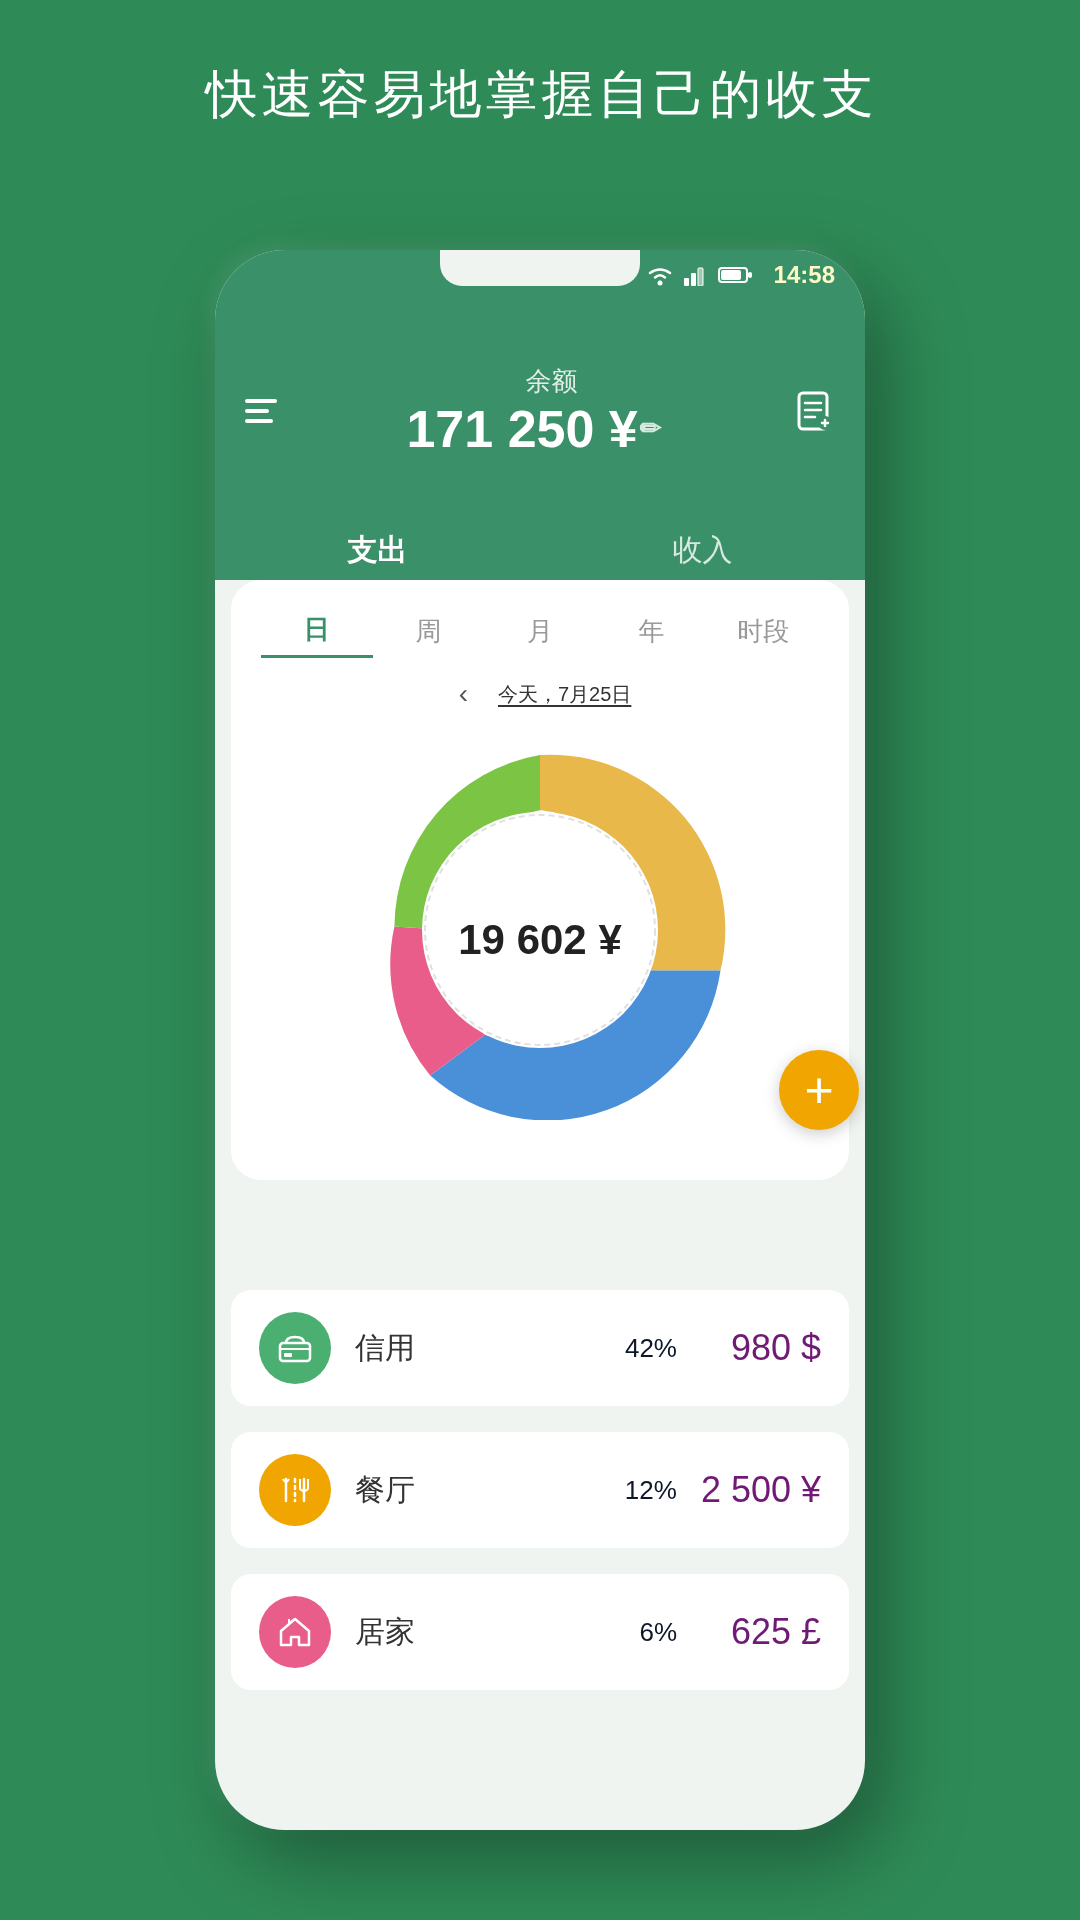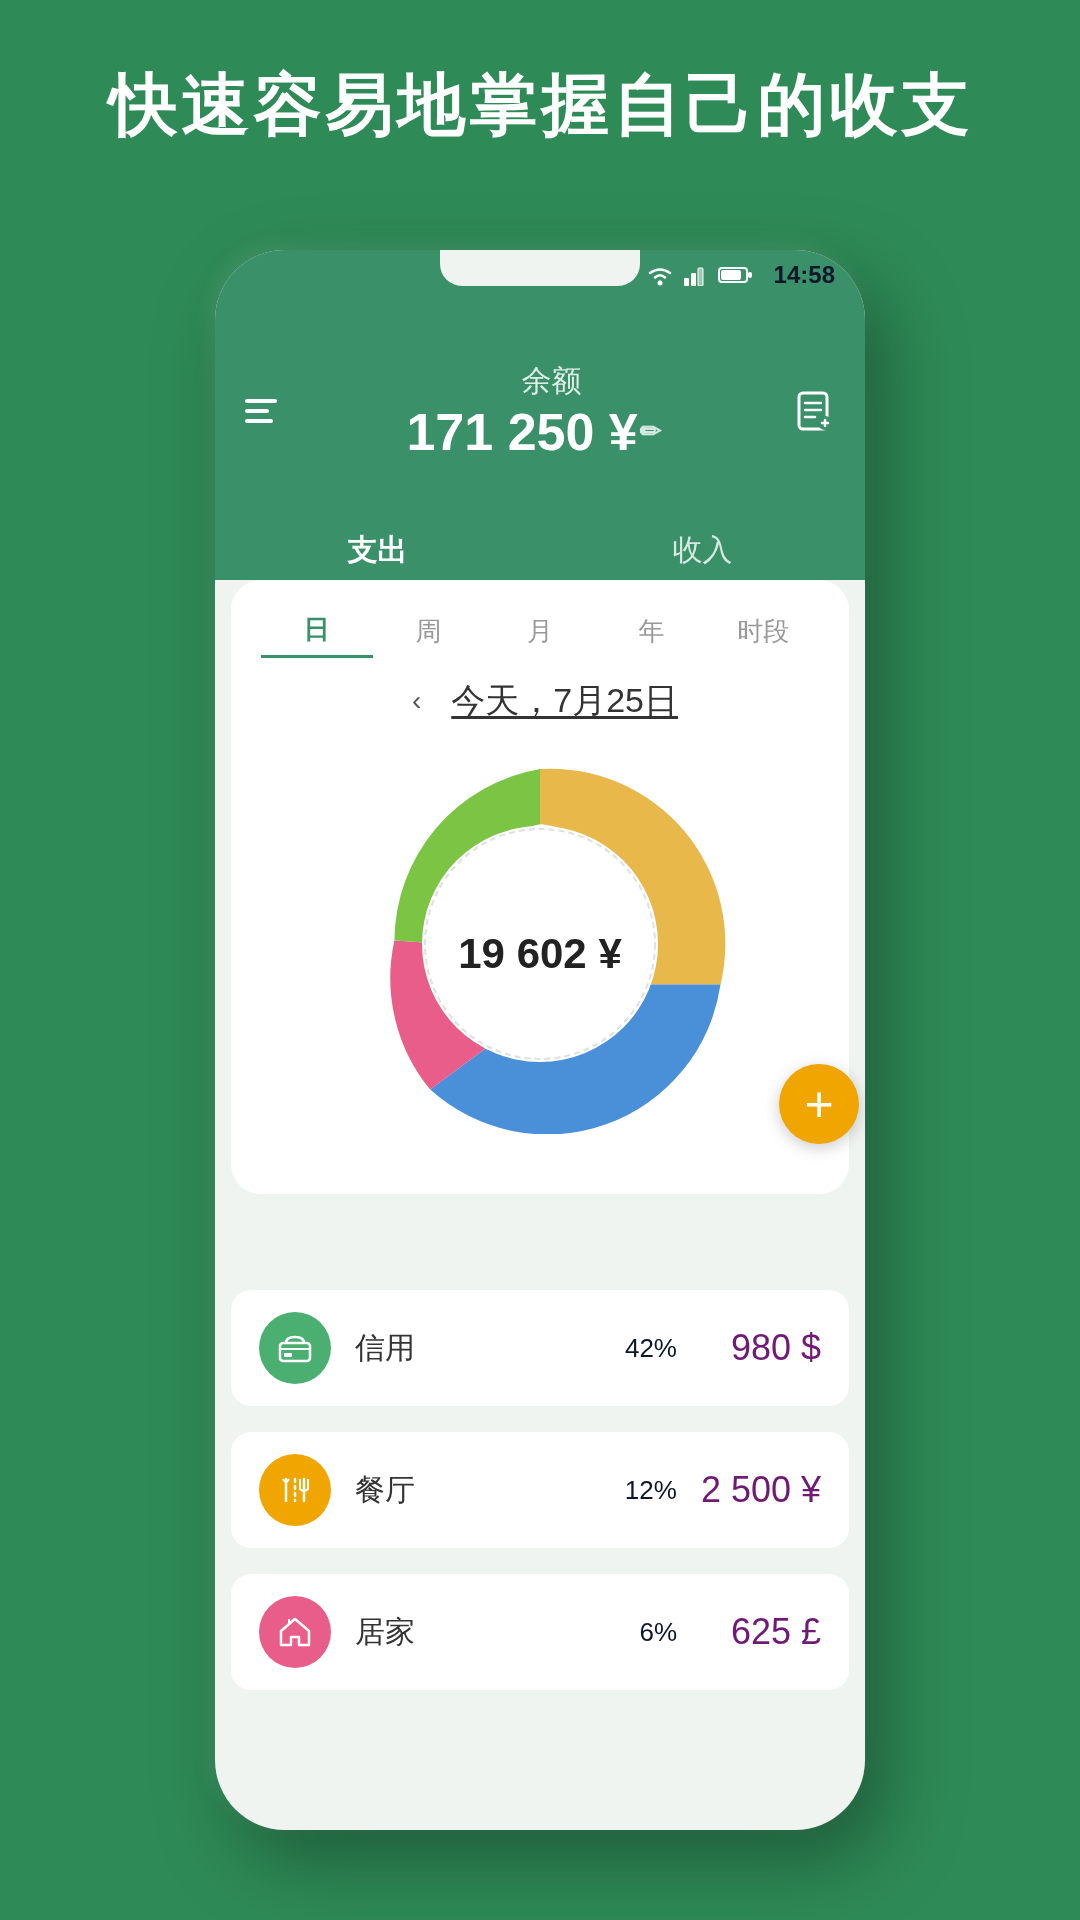--- a/index.html
+++ b/index.html
@@ -19,22 +19,22 @@
       width: 100%; height: 100%;
       background: #2e8b57;
     }
 
     .headline {
       position: absolute;
       top: 60px;
       left: 3px; right: 0;
       text-align: center;
       color: white;
-      font-size: 68px;
-      font-weight: bold;
+      font-size: 52px;
+      font-weight: normal;
       letter-spacing: 4px;
       z-index: 10;
     }
 
     
     .phone-frame {
       position: absolute;
       top: 250px;
       left: 50%;
       transform: translateX(-50%);
@@ -77,21 +77,21 @@
 
     .status-icons {
       display: flex;
       align-items: center;
       gap: 10px;
       color: white;
       font-size: 22px;
     }
 
     .status-time {
-      color: #0f172a;
+      color: #fef9c3;
       font-size: 24px;
       font-weight: 600;
       margin-left: 10px;
     }
 
     
     .app-header {
       position: absolute;
       top: 50px;
       left: 0; right: 0;
@@ -108,21 +108,21 @@
       width: 100%;
       display: flex;
       justify-content: space-between;
       align-items: center;
       padding: 0 30px;
       margin-bottom: 8px;
     }
 
     .balance-label {
       color: rgba(255,255,255,0.85);
-      font-size: 30px;
+      font-size: 26px;
       text-align: right;
       margin-left: 35px;
     }
 
     .balance-amount {
       color: white;
       font-size: 52px;
       font-weight: bold;
       text-align: right;
       display: flex;
@@ -209,21 +209,21 @@
     }
 
     .date-arrow {
       font-size: 28px;
       color: #555;
       cursor: pointer;
       padding: 0 10px;
     }
 
     .date-text {
-      font-size: 34px;
+      font-size: 20px;
       color: #333;
       text-decoration: underline;
       text-underline-offset: 4px;
     }
 
     
     .donut-container {
       display: flex;
       justify-content: center;
       align-items: center;

